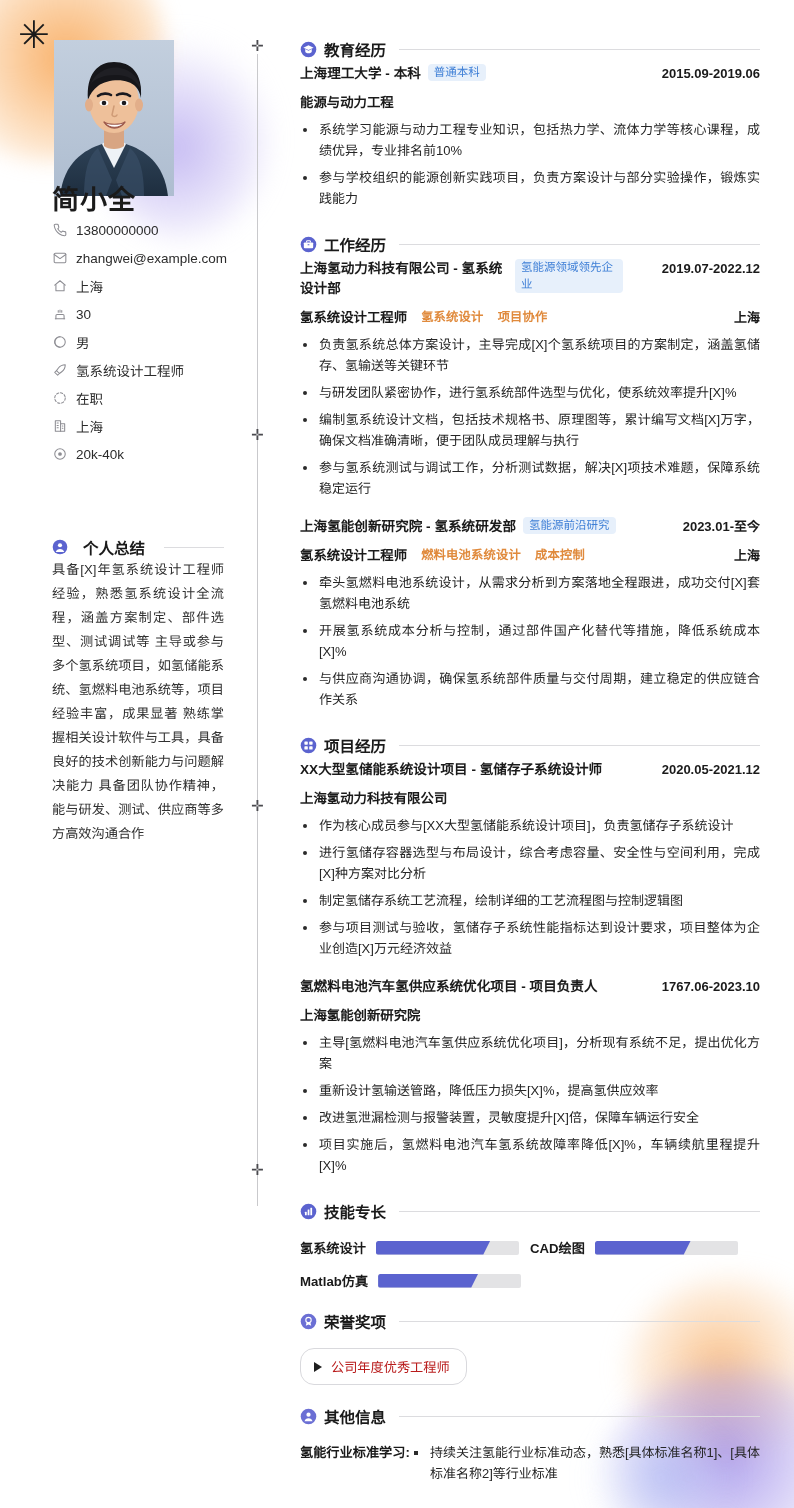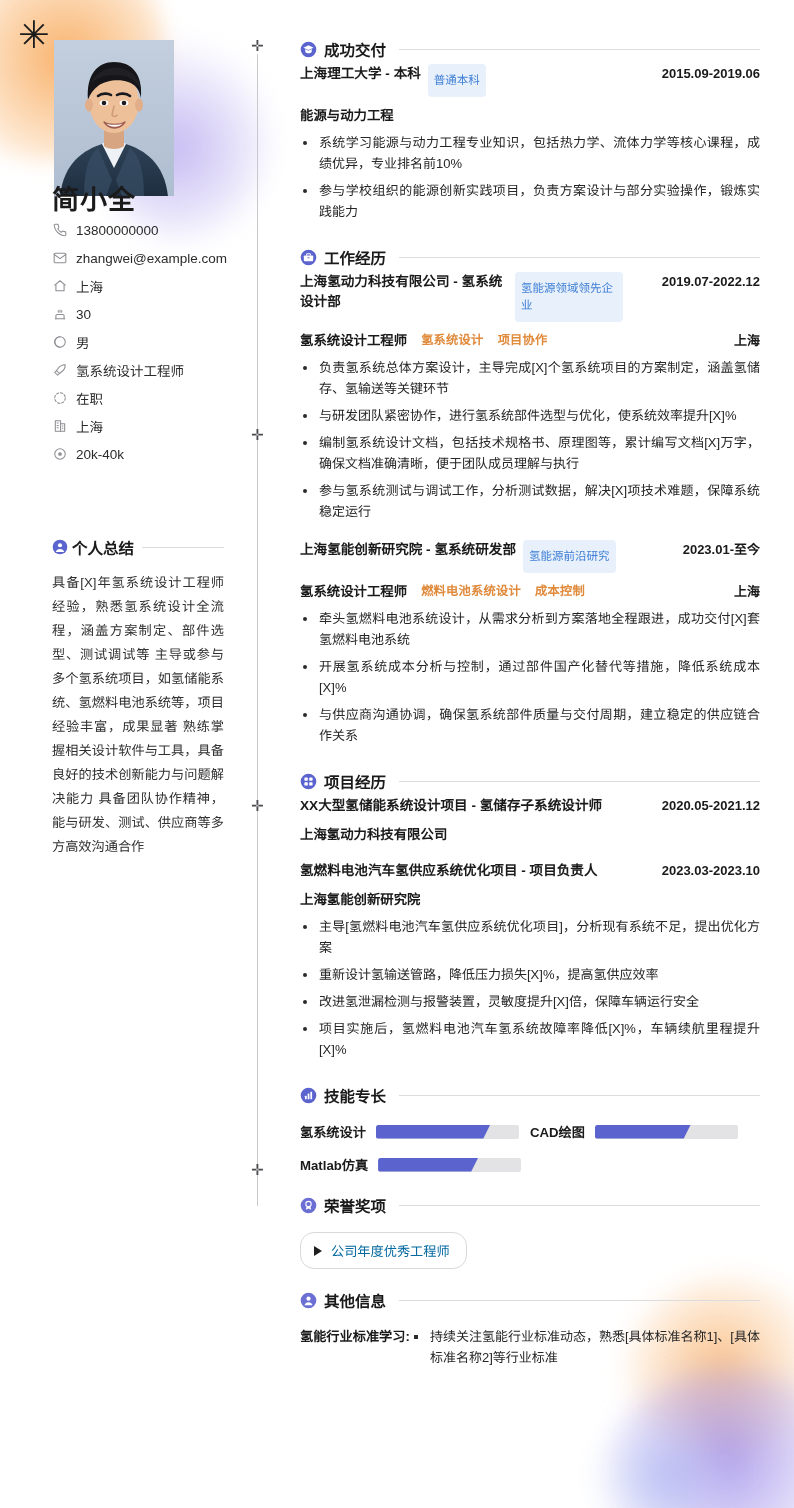--- a/index.html
+++ b/index.html
@@ -83,21 +83,21 @@
     display: flex; align-items: center; gap: 9px;
     height: 28px; font-size: 13.5px; color: #2b2b2b;
   }
   .contact-item .ci-icon {
     width: 15px; height: 15px; flex: 0 0 15px;
     color: #8d8d93; display: flex; align-items: center; justify-content: center;
   }
   .contact-item .ci-icon svg { width: 14px; height: 14px; display: block; }
 
   .summary-block { position: absolute; left: 46px; top: 536px; width: 172px; }
-  .sum-head { display: flex; align-items: center; gap: 4px; margin-bottom: 13px; }
+  .sum-head { display: flex; align-items: center; gap: 15px; }
   .sum-head .hd-icon { width: 16px; height: 16px; flex: 0 0 16px; }
   .sum-head .hd-icon svg { display: block; width: 16px; height: 16px; }
   .sum-head .hd-text { font-size: 15.5px; font-weight: 700; color: #1a1a1a; }
   .sum-head .hd-rule { flex: 1; height: 1px; background: #dcdcdf; margin-left: 4px; }
   .sum-body {
     font-size: 13.2px; line-height: 24px; color: #303030; text-align: justify;
   }
 
   
   .right-col { position: absolute; left: 300px; top: 0; width: 460px; }
@@ -110,21 +110,21 @@
   .sec-head .hd-rule { flex: 1; height: 1px; background: #dcdcdf; margin-left: 6px; }
 
   .entry { margin-top: 4px; }
   .entry-row1 {
     display: flex; align-items: flex-start; justify-content: space-between; gap: 8px;
   }
   .entry-title-wrap { display: flex; flex-wrap: wrap; align-items: flex-start; gap: 7px; max-width: 330px; }
   .entry-title { font-size: 13.6px; font-weight: 700; color: #1a1a1a; line-height: 20px; }
   .badge-blue {
     display: inline-block; font-size: 11.5px; line-height: 17px; color: #3f7fd6;
-    background: #e7f0fb; padding: 8px 6px; border-radius: 4px; font-weight: 400;
+    background: #e7f0fb; padding: 0 6px; border-radius: 4px; font-weight: 400;
     max-width: 108px;
   }
   .entry-date {
     font-size: 13px; font-weight: 700; color: #1a1a1a; white-space: nowrap; line-height: 20px;
     flex: 0 0 auto;
   }
 
   .entry-row2 {
     display: flex; align-items: center; justify-content: space-between;
     margin-top: 7px; gap: 10px;
@@ -162,21 +162,21 @@
     position: absolute; left: 0; top: 0; height: 100%;
     background: #5b63cf; border-radius: 2px 0 0 2px;
     clip-path: polygon(0 0, 100% 0, calc(100% - 7px) 100%, 0 100%);
   }
 
   
   .honor-row { margin-top: 16px; display: flex; }
   .honor-chip {
     display: inline-flex; align-items: center; gap: 9px;
     border: 1px solid #d9d9dd; border-radius: 14px;
-    padding: 8px 16px 8px 13px; font-size: 13.2px; color: #0369a1;
+    padding: 8px 16px 8px 13px; font-size: 13.2px; color: #b91c1c;
     background: #fff;
   }
   .honor-chip .tri {
     width: 0; height: 0; border-left: 8px solid #1f1f1f;
     border-top: 5px solid transparent; border-bottom: 5px solid transparent;
   }
 
   
   .other-row { margin-top: 15px; display: flex; align-items: flex-start; gap: 0; }
   .other-label {
@@ -378,21 +378,21 @@
 
     <div class="section" style="padding-top:38px;">
       <div class="sec-head">
         <span class="hd-icon">
           <svg viewBox="0 0 24 24">
               <circle cx="12" cy="12" r="11" fill="#5b63cf"></circle>
               <path d="M12 6 4.8 9.4 12 12.8l7.2-3.4z" fill="#fff"></path>
               <path d="M7.4 11.4v3.4c0 1.5 2.1 2.6 4.6 2.6s4.6-1.1 4.6-2.6v-3.4L12 13.8z" fill="#fff"></path>
             </svg>
         </span>
-        <span class="hd-text">成功交付</span>
+        <span class="hd-text">教育经历</span>
         <span class="hd-rule"></span>
       </div>
 
       <div class="entry">
         <div class="entry-row1">
           <div class="entry-title-wrap">
             <span class="entry-title">上海理工大学 - 本科</span>
             <span class="badge-blue">普通本科</span>
           </div>
           <span class="entry-date">2015.09-2019.06</span>
@@ -483,28 +483,34 @@
       </div>
 
       <div class="entry">
         <div class="entry-row1">
           <div class="entry-title-wrap">
             <span class="entry-title">XX大型氢储能系统设计项目 - 氢储存子系统设计师</span>
           </div>
           <span class="entry-date">2020.05-2021.12</span>
         </div>
         <div class="entry-sub">上海氢动力科技有限公司</div>
+        <ul class="bullets">
+          <li>作为核心成员参与[XX大型氢储能系统设计项目]，负责氢储存子系统设计</li>
+          <li>进行氢储存容器选型与布局设计，综合考虑容量、安全性与空间利用，完成[X]种方案对比分析</li>
+          <li>制定氢储存系统工艺流程，绘制详细的工艺流程图与控制逻辑图</li>
+          <li>参与项目测试与验收，氢储存子系统性能指标达到设计要求，项目整体为企业创造[X]万元经济效益</li>
+        </ul>
       </div>
 
       <div class="entry" style="margin-top:18px;">
         <div class="entry-row1">
           <div class="entry-title-wrap">
             <span class="entry-title">氢燃料电池汽车氢供应系统优化项目 - 项目负责人</span>
           </div>
-          <span class="entry-date">2023.03-2023.10</span>
+          <span class="entry-date">1767.06-2023.10</span>
         </div>
         <div class="entry-sub">上海氢能创新研究院</div>
         <ul class="bullets">
           <li>主导[氢燃料电池汽车氢供应系统优化项目]，分析现有系统不足，提出优化方案</li>
           <li>重新设计氢输送管路，降低压力损失[X]%，提高氢供应效率</li>
           <li>改进氢泄漏检测与报警装置，灵敏度提升[X]倍，保障车辆运行安全</li>
           <li>项目实施后，氢燃料电池汽车氢系统故障率降低[X]%，车辆续航里程提升[X]%</li>
         </ul>
       </div>
     </div>

